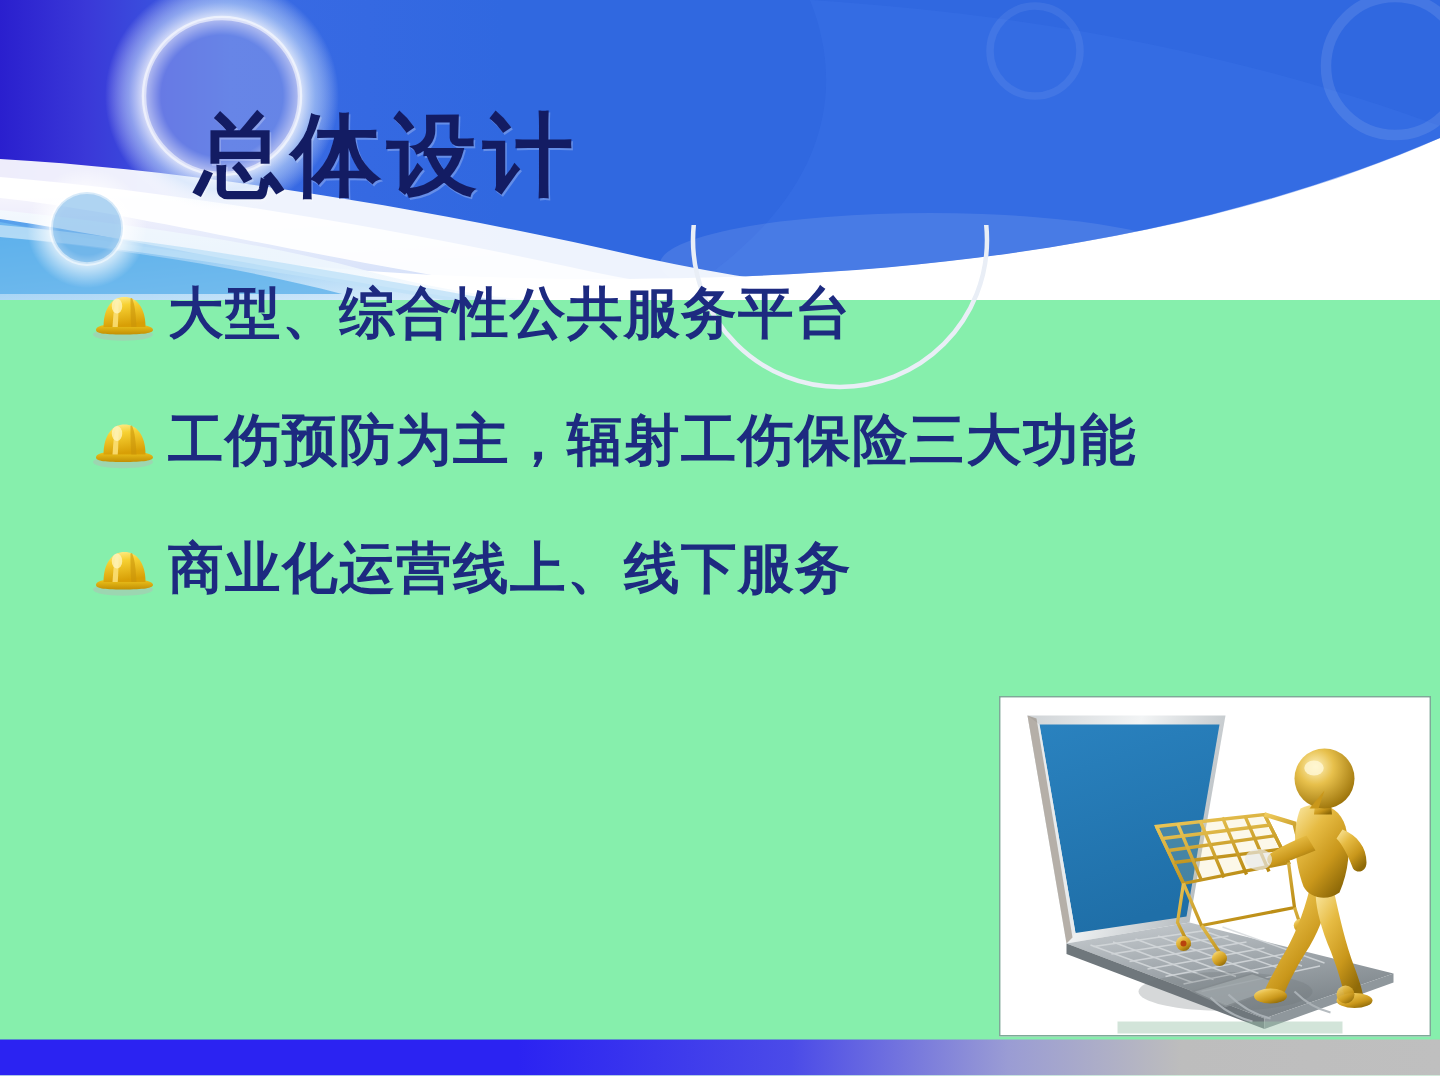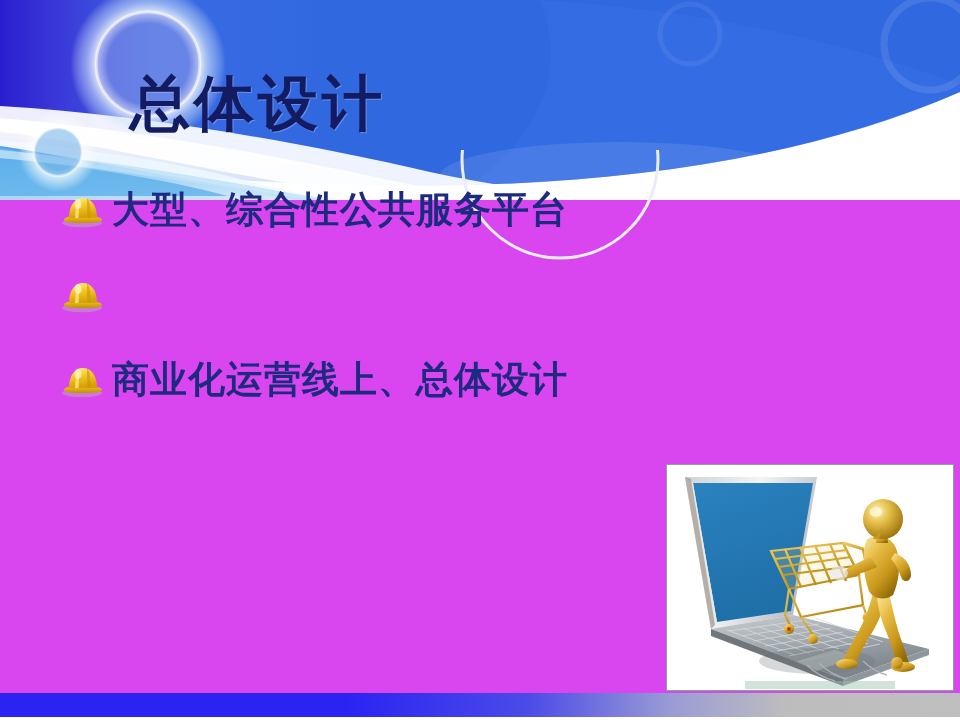--- a/index.html
+++ b/index.html
@@ -8,21 +8,21 @@
     background: #ffffff;
   }
   body {
     font-family: "Liberation Serif", "DejaVu Serif", serif;
   }
   #slide {
     position: relative;
     width: 960px;
     height: 720px;
     overflow: hidden;
-    background: #d946ef;
+    background: #86efac;
   }
 
   
   .hdr {
     position: absolute;
     left: 0; top: 0;
     width: 960px;
     height: 200px;
     overflow: hidden;
   }
@@ -236,35 +236,36 @@
         <svg width="46" height="40" viewBox="0 0 46 40" xmlns="http://www.w3.org/2000/svg">
           <ellipse cx="22" cy="33" rx="20" ry="4.2" fill="#b9b9b9" opacity="0.45"></ellipse>
           <path d="M4,30 C4,27.5 8,26 22,26 C36,26 42,27.5 42,30
                    C42,32 36,33 22,33 C8,33 4,32 4,30 Z" fill="url(#brimG1)"></path>
           <path d="M9,28 C9,15 15,8 23,8 C31,8 37,15 37,28 Z" fill="url(#hatG1)"></path>
           <path d="M19,9 C19,16 19,22 18.5,28 L15,28 C15.5,20 16,13 18,8.6 Z" fill="#fbe27a" opacity="0.85"></path>
           <path d="M27,9 C27,16 27,22 27.5,28 L31,28 C30.5,20 30,13 28,8.6 Z" fill="#c9950a" opacity="0.6"></path>
           <ellipse cx="18" cy="14" rx="3.5" ry="5" fill="#fff6c2" opacity="0.75"></ellipse>
         </svg>
       </span>
+      <span class="bullet-text">工伤预防为主，辐射工伤保险三大功能</span>
     </div>
 
     <div class="bullet-row">
       <span class="bullet-icon">
         <svg width="46" height="40" viewBox="0 0 46 40" xmlns="http://www.w3.org/2000/svg">
           <ellipse cx="22" cy="33" rx="20" ry="4.2" fill="#b9b9b9" opacity="0.45"></ellipse>
           <path d="M4,30 C4,27.5 8,26 22,26 C36,26 42,27.5 42,30
                    C42,32 36,33 22,33 C8,33 4,32 4,30 Z" fill="url(#brimG1)"></path>
           <path d="M9,28 C9,15 15,8 23,8 C31,8 37,15 37,28 Z" fill="url(#hatG1)"></path>
           <path d="M19,9 C19,16 19,22 18.5,28 L15,28 C15.5,20 16,13 18,8.6 Z" fill="#fbe27a" opacity="0.85"></path>
           <path d="M27,9 C27,16 27,22 27.5,28 L31,28 C30.5,20 30,13 28,8.6 Z" fill="#c9950a" opacity="0.6"></path>
           <ellipse cx="18" cy="14" rx="3.5" ry="5" fill="#fff6c2" opacity="0.75"></ellipse>
         </svg>
       </span>
-      <span class="bullet-text">商业化运营线上、总体设计</span>
+      <span class="bullet-text">商业化运营线上、线下服务</span>
     </div>
 
   </div>
 
   <div id="picture-frame">
     <svg width="286" height="225" viewBox="0 0 286 225" xmlns="http://www.w3.org/2000/svg">
       <defs>
         <linearGradient id="screenG" x1="0" y1="0" x2="0.3" y2="1">
           <stop offset="0" stop-color="#2a82bf"></stop>
           <stop offset="1" stop-color="#1f6fa8"></stop>

